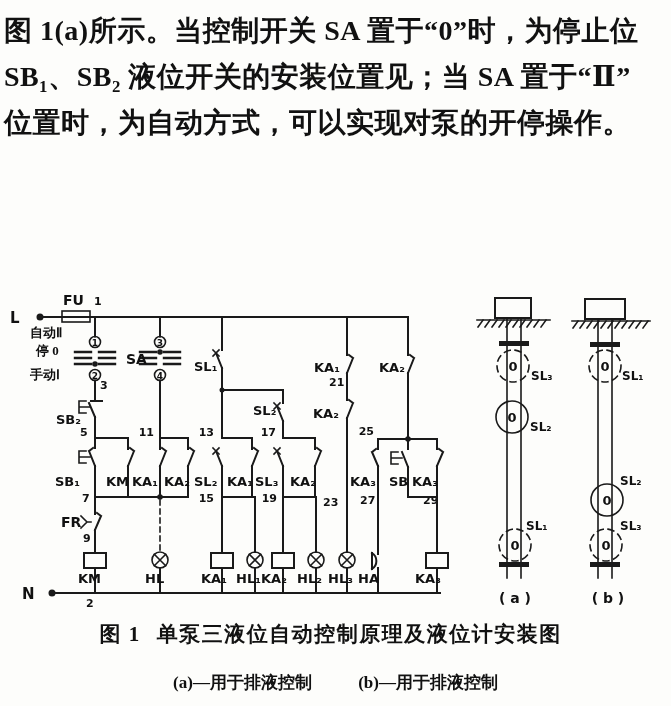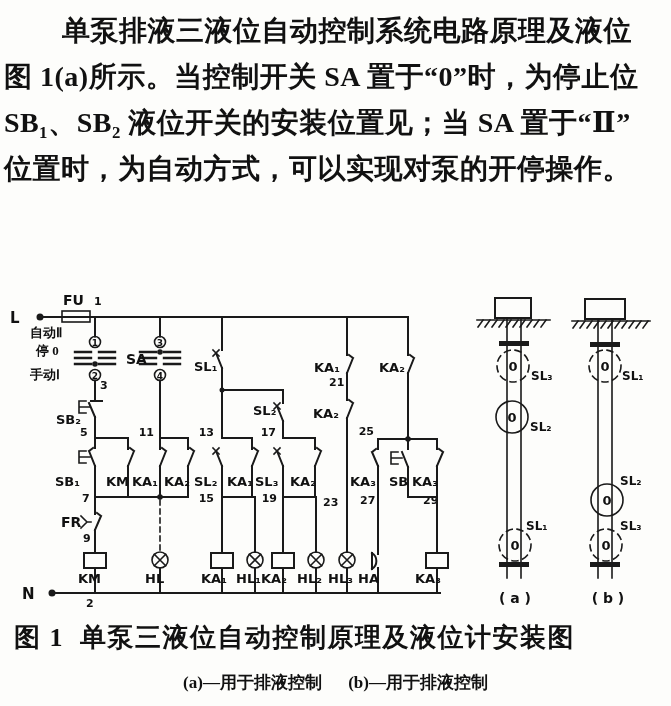--- a/index.html
+++ b/index.html
@@ -21,33 +21,32 @@
   .lbl14{font:700 14px "DejaVu Sans",sans-serif;}
   .num{font:700 11px "DejaVu Sans",sans-serif;}
   .cnum{font:700 9px "DejaVu Sans",sans-serif;text-anchor:middle;}
   .sens{font:700 12px "DejaVu Sans",sans-serif;}
   .zero{font:600 13px "DejaVu Sans",sans-serif;text-anchor:middle;}
   .cap{font:700 14px "DejaVu Sans",sans-serif;text-anchor:middle;}
   .term{font:700 15px "DejaVu Sans",sans-serif;}
   .pos{font:700 13px "Liberation Serif",serif;}
   .anchE{text-anchor:end;}
   .figcap{position:absolute;top:620px;left:0;width:589px;text-align:center;
-          font-size:26px;font-weight:800;letter-spacing:1.5px;white-space:nowrap;}
+          font-size:21px;font-weight:800;letter-spacing:1.5px;white-space:nowrap;padding-left:36px;}
   .figcap .fignum{margin-right:16px;}
   .subcap{position:absolute;top:671px;left:0;width:671px;text-align:center;
           font-size:17px;font-weight:700;white-space:nowrap;}
-  .subcap span{margin:0 11px;}
+  .subcap span{margin:0 21px;}
 </style>
 </head>
 <body>
 
 <div class="page">
 
   <div class="para">
-    <div class="line indent">单泵排液三液位自动控制系统电路原理及液位</div>
     <div class="line">图 1(a)所示。当控制开关 SA 置于“0”时，为停止位</div>
     <div class="line">SB₁、SB₂ 液位开关的安装位置见；当 SA 置于“Ⅱ”</div>
     <div class="line">位置时，为自动方式，可以实现对泵的开停操作。</div>
   </div>
 
   <svg class="schematic" width="671" height="330" viewBox="0 0 671 330">
 
     <g>
       <text class="term" x="10" y="38">L</text>
       <circle class="dotf" cx="40" cy="32" r="3.5"></circle>

